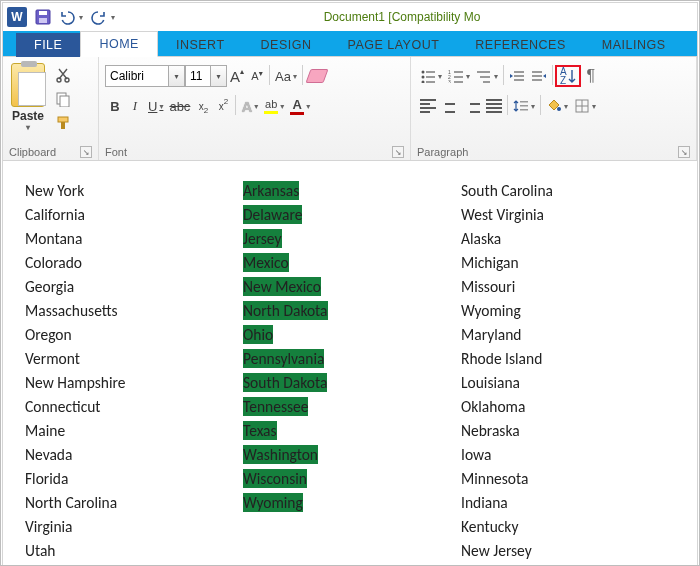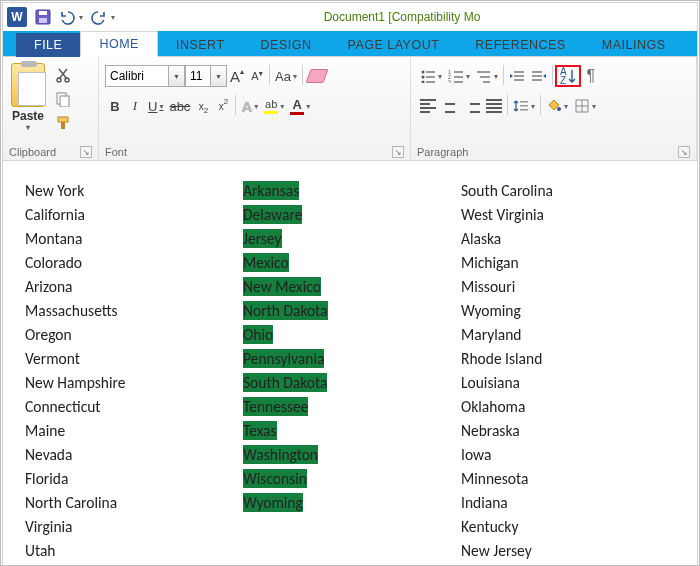--- a/index.html
+++ b/index.html
@@ -491,21 +491,21 @@
 
   </div>
 
   <div class="doc">
     <div class="cols">
       <div class="col" id="col1">
             <div class="line"><span class="txt">New York</span></div>
             <div class="line"><span class="txt">California</span></div>
             <div class="line"><span class="txt">Montana</span></div>
             <div class="line"><span class="txt">Colorado</span></div>
-            <div class="line"><span class="txt">Arizona</span></div>
+            <div class="line"><span class="txt">Georgia</span></div>
             <div class="line"><span class="txt">Massachusetts</span></div>
             <div class="line"><span class="txt">Oregon</span></div>
             <div class="line"><span class="txt">Vermont</span></div>
             <div class="line"><span class="txt">New Hampshire</span></div>
             <div class="line"><span class="txt">Connecticut</span></div>
             <div class="line"><span class="txt">Maine</span></div>
             <div class="line"><span class="txt">Nevada</span></div>
             <div class="line"><span class="txt">Florida</span></div>
             <div class="line"><span class="txt">North Carolina</span></div>
             <div class="line"><span class="txt">Virginia</span></div>

